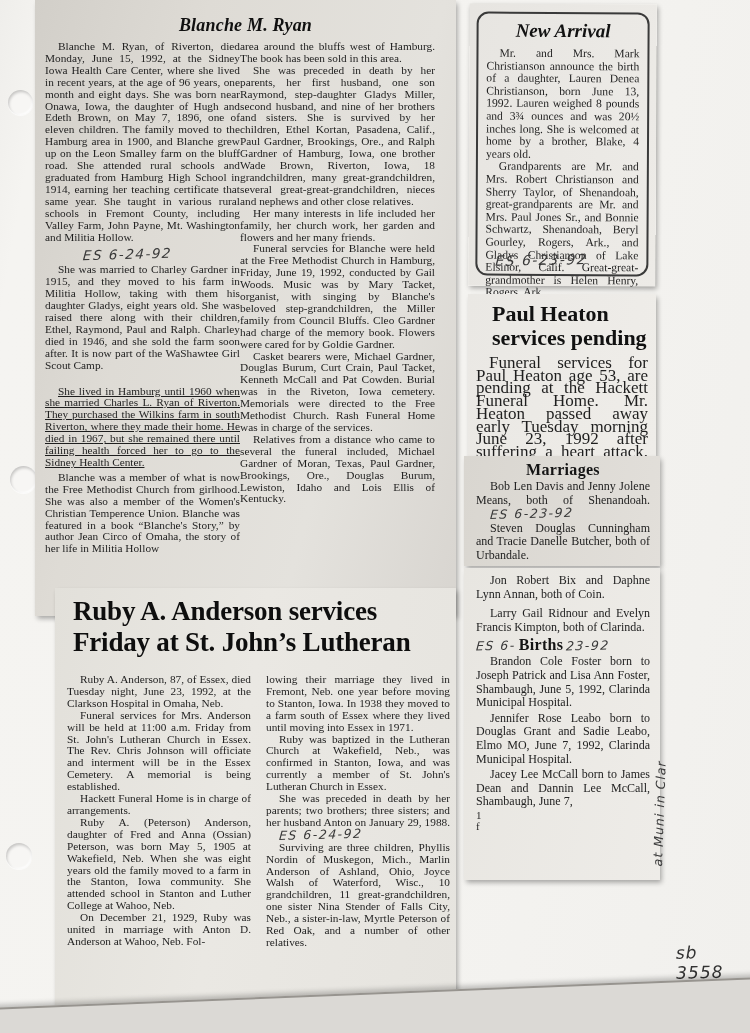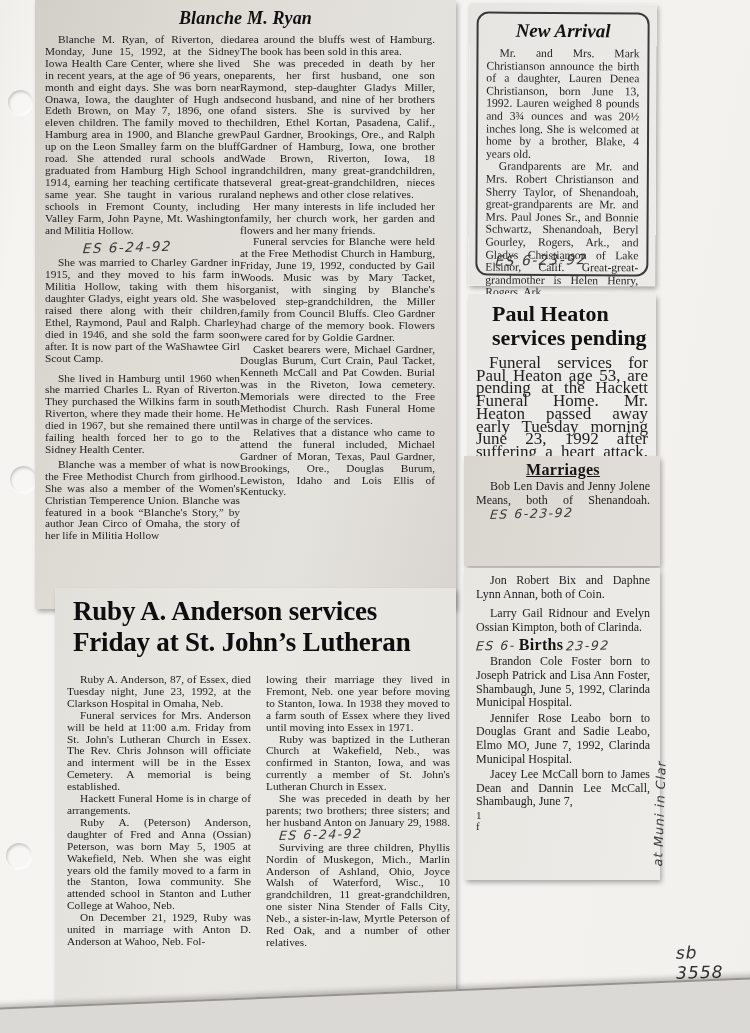--- a/index.html
+++ b/index.html
@@ -11,21 +11,21 @@
   
   .hole{position:absolute;border-radius:50%;background:#f7f6f4;
     box-shadow:inset 1px 2px 3px rgba(0,0,0,.20), inset -1px -1px 2px rgba(255,255,255,.9), 0 1px 1px rgba(255,255,255,.7);}
   
   .page-bottom-edge{position:absolute;left:-12px;top:1008px;width:790px;height:90px;
     background:#dbd9d5;border-top:2px solid #97948f;transform:rotate(-2.3deg);
     transform-origin:left top;box-shadow:0 -3px 5px rgba(0,0,0,.22);}
   
   .clip{position:absolute;box-shadow:1.5px 2.5px 5px rgba(0,0,0,.33);}
   .clip-blanche{left:35px;top:0;width:421px;height:601px;
-    background:linear-gradient(105deg,#d2cfc9 0%,#dedbd5 30%,#e4e2dd 70%,#d8d5d0 100%);padding:8px 0 0 0;}
+    background:linear-gradient(105deg,#d2cfc9 0%,#dedbd5 30%,#e4e2dd 70%,#d8d5d0 100%);padding:15px 0 0 0;}
   .clip-newarrival{left:469px;top:4px;width:187px;height:282px;
     background:linear-gradient(100deg,#e7e5e1,#edebe7);transform:rotate(.3deg);}
   .na-border{position:absolute;left:7px;top:8px;right:7px;bottom:10px;
     border:2px solid #3a3a3a;border-radius:12px;padding:6px 8px 4px 8px;}
   .clip-heaton{left:468px;top:294px;width:188px;height:162px;
     background:linear-gradient(100deg,#eae8e4,#efede9);padding:8px 8px 6px 8px;box-sizing:border-box;}
   .clip-marr1{left:464px;top:456px;width:196px;height:110px;
     background:linear-gradient(100deg,#d9d6d0,#e2dfda);padding:5px 10px 4px 12px;box-sizing:border-box;}
   .clip-marr2{left:464px;top:568px;width:196px;height:312px;
     background:linear-gradient(100deg,#e8e6e1,#eeece8);padding:6px 10px 4px 12px;box-sizing:border-box;}
@@ -33,21 +33,21 @@
     background:linear-gradient(100deg,#e2e0da 0%,#eae8e3 45%,#e6e4df 100%);padding:8px 6px 6px 8px;box-sizing:border-box;}
   
   .np-col{width:195px;}
   p.np{margin:0;text-align:justify;text-indent:13px;font-size:11.3px;line-height:11.9px;color:#1e1e1e;}
   .clip-blanche h1{margin:0 0 3px 0;text-align:center;font-size:18px;font-style:italic;
     font-weight:bold;color:#101010;letter-spacing:.2px;}
   .blanche-cols{display:flex;padding:2px 7px 0 10px;}
   .na-title{margin:0 0 6px 0;text-align:center;font-size:19px;font-style:italic;font-weight:bold;color:#121212;}
   .heaton-head{margin:0 0 7px 16px;font-size:22px;line-height:24px;font-weight:bold;color:#111;}
   .heaton-head span{display:block;}
-  .marr-head{margin:0 0 1px 0;text-align:center;font-size:16px;font-weight:bold;color:#141414;letter-spacing:.3px;text-decoration:underline;}
+  .marr-head{margin:0 0 1px 0;text-align:center;font-size:16px;font-weight:bold;color:#141414;letter-spacing:.3px;}
   p.entry{margin:0;text-align:justify;text-indent:14px;font-size:12px;line-height:13.6px;color:#222;}
   .births-line{margin:2px 0 1px 0;font-size:12px;}
   .births-word{font-size:16px;font-weight:bold;color:#141414;letter-spacing:.3px;}
   .ruby-head{margin:0 0 8px 10px;font-size:27px;line-height:31px;font-weight:bold;color:#0e0e0e;letter-spacing:-.2px;}
   .ruby-head span{display:block;}
   .ruby-cols{display:flex;gap:15px;padding-left:4px;}
   .ruby-cols .np-col{width:191px;}
   
   .hand{font-family:"DejaVu Sans",sans-serif;font-style:italic;color:#3a3a3a;
     letter-spacing:1.5px;display:inline-block;transform:rotate(-1.5deg) skewX(-6deg);}
@@ -72,30 +72,30 @@
   <div class="hole" style="left:10px;top:466px;width:27px;height:27px;"></div>
   <div class="hole" style="left:6px;top:843px;width:26px;height:26px;"></div>
 
   <div class="clip clip-blanche">
     <h1>Blanche M. Ryan</h1>
     <div class="blanche-cols">
       <div class="np-col">
         <p class="np">Blanche M. Ryan, of Riverton, died Monday, June 15, 1992, at the Sidney Iowa Health Care Center, where she lived in recent years, at the age of 96 years, one month and eight days. She was born near Onawa, Iowa, the daughter of Hugh and Edeth Brown, on May 7, 1896, one of eleven children. The family moved to the Hamburg area in 1900, and Blanche grew up on the Leon Smalley farm on the bluff road. She attended rural schools and graduated from Hamburg High School in 1914, earning her teaching certificate that same year. She taught in various rural schools in Fremont County, including Valley Farm, John Payne, Mt. Washington and Militia Hollow.</p>
         <div class="hand hand-line">ES 6-24-92</div>
         <p class="np">She was married to Charley Gardner in 1915, and they moved to his farm in Militia Hollow, taking with them his daughter Gladys, eight years old. She was raised there along with their children, Ethel, Raymond, Paul and Ralph. Charley died in 1946, and she sold the farm soon after. It is now part of the WaShawtee Girl Scout Camp.</p>
-        <p class="np" style="margin-top:8px;">She lived in Hamburg until 1960 when she married Charles L. Ryan of Riverton. They purchased the Wilkins farm in south Riverton, where they made their home. He died in 1967, but she remained there until failing health forced her to go to the Sidney Health Center.</p>
+        <p class="np" style="margin-top:14px;text-decoration:underline;">She lived in Hamburg until 1960 when she married Charles L. Ryan of Riverton. They purchased the Wilkins farm in south Riverton, where they made their home. He died in 1967, but she remained there until failing health forced her to go to the Sidney Health Center.</p>
         <p class="np" style="margin-top:3px;">Blanche was a member of what is now the Free Methodist Church from girlhood. She was also a member of the Women's Christian Temperence Union. Blanche was featured in a book “Blanche's Story,” by author Jean Circo of Omaha, the story of her life in Militia Hollow</p>
       </div>
       <div class="np-col">
         <p class="np" style="text-indent:0;">area around the bluffs west of Hamburg. The book has been sold in this area.</p>
         <p class="np">She was preceded in death by her parents, her first husband, one son Raymond, step-daughter Gladys Miller, second husband, and nine of her brothers and sisters. She is survived by her children, Ethel Kortan, Pasadena, Calif., Paul Gardner, Brookings, Ore., and Ralph Gardner of Hamburg, Iowa, one brother Wade Brown, Riverton, Iowa, 18 grandchildren, many great-grandchildren, several great-great-grandchildren, nieces and nephews and other close relatives.</p>
         <p class="np">Her many interests in life included her family, her church work, her garden and flowers and her many friends.</p>
         <p class="np">Funeral servcies for Blanche were held at the Free Methodist Church in Hamburg, Friday, June 19, 1992, conducted by Gail Woods. Music was by Mary Tacket, organist, with singing by Blanche's beloved step-grandchildren, the Miller family from Council Bluffs. Cleo Gardner had charge of the memory book. Flowers were cared for by Goldie Gardner.</p>
         <p class="np">Casket bearers were, Michael Gardner, Douglas Burum, Curt Crain, Paul Tacket, Kenneth McCall and Pat Cowden. Burial was in the Riveton, Iowa cemetery. Memorials were directed to the Free Methodist Church. Rash Funeral Home was in charge of the services.</p>
-        <p class="np">Relatives that a distance who came to attend the funeral included, Michael Gardner of Moran, Texas, Paul Gardner, Brookings, Ore., Douglas Burum, Lewiston, Idaho and Lois Ellis of Kentucky.</p>
+        <p class="np">Relatives from a distance who came to several the funeral included, Michael Gardner of Moran, Texas, Paul Gardner, Brookings, Ore., Douglas Burum, Lewiston, Idaho and Lois Ellis of Kentucky.</p>
       </div>
     </div>
   </div>
 
   <div class="clip clip-newarrival">
     <div class="na-border">
       <h2 class="na-title">New Arrival</h2>
       <p class="np" style="font-size:11.6px;line-height:12.6px;">Mr. and Mrs. Mark Christianson announce the birth of a daughter, Lauren Denea Christianson, born June 13, 1992. Lauren weighed 8 pounds and 3¾ ounces and was 20½ inches long. She is welcomed at home by a brother, Blake, 4 years old.</p>
       <p class="np" style="font-size:11.6px;line-height:12.6px;">Grandparents are Mr. and Mrs. Robert Christianson and Sherry Taylor, of Shenandoah, great-grandparents are Mr. and Mrs. Paul Jones Sr., and Bonnie Schwartz, Shenandoah, Beryl Gourley, Rogers, Ark., and Gladys Christianson of Lake Elsinor, Calif. Great-great-grandmother is Helen Henry, Rogers, Ark.</p>
       <div class="hand hand-na">ES 6-23-92</div>
@@ -106,25 +106,26 @@
     <h2 class="heaton-head">
       <span>Paul Heaton</span>
       <span>services pending</span>
     </h2>
     <p class="np" style="font-size:17px;line-height:12.7px;">Funeral services for Paul Heaton age 53, are pending at the Hackett Funeral Home. Mr. Heaton passed away early Tuesday morning June 23, 1992 after suffering a heart attack. Among his survivors is his mother, Pauline Galardi of Shenandoah.</p>
   </div>
 
   <div class="clip clip-marr1">
     <h3 class="marr-head">Marriages</h3>
     <p class="entry"><span>Bob Len Davis and Jenny Jolene Means, both of Shenandoah.</span> <span class="hand hand-inline">ES 6-23-92</span></p>
+    <p class="entry">Steven Douglas Cunningham and Tracie Danelle Butcher, both of Urbandale.</p>
   </div>
 
   <div class="clip clip-marr2">
     <p class="entry">Jon Robert Bix and Daphne Lynn Annan, both of Coin.</p>
-    <p class="entry" style="margin-top:6px;">Larry Gail Ridnour and Evelyn Ossian Kimpton, both of Clarinda.</p>
+    <p class="entry" style="margin-top:6px;">Larry Gail Ridnour and Evelyn Francis Kimpton, both of Clarinda.</p>
     <p class="births-line">
       <span class="hand hand-inline">ES 6-</span>
       <span class="births-word">Births</span>
       <span class="hand hand-inline">23-92</span>
     </p>
     <p class="entry">Brandon Cole Foster born to Joseph Patrick and Lisa Ann Foster, Shambaugh, June 5, 1992, Clarinda Municipal Hospital.</p>
     <p class="entry" style="margin-top:2px;">Jennifer Rose Leabo born to Douglas Grant and Sadie Leabo, Elmo MO, June 7, 1992, Clarinda Municipal Hospital.</p>
     <p class="entry" style="margin-top:2px;">Jacey Lee McCall born to James Dean and Dannin Lee McCall, Shambaugh, June 7,</p>
     <p class="remnant">
       <span>1</span>

